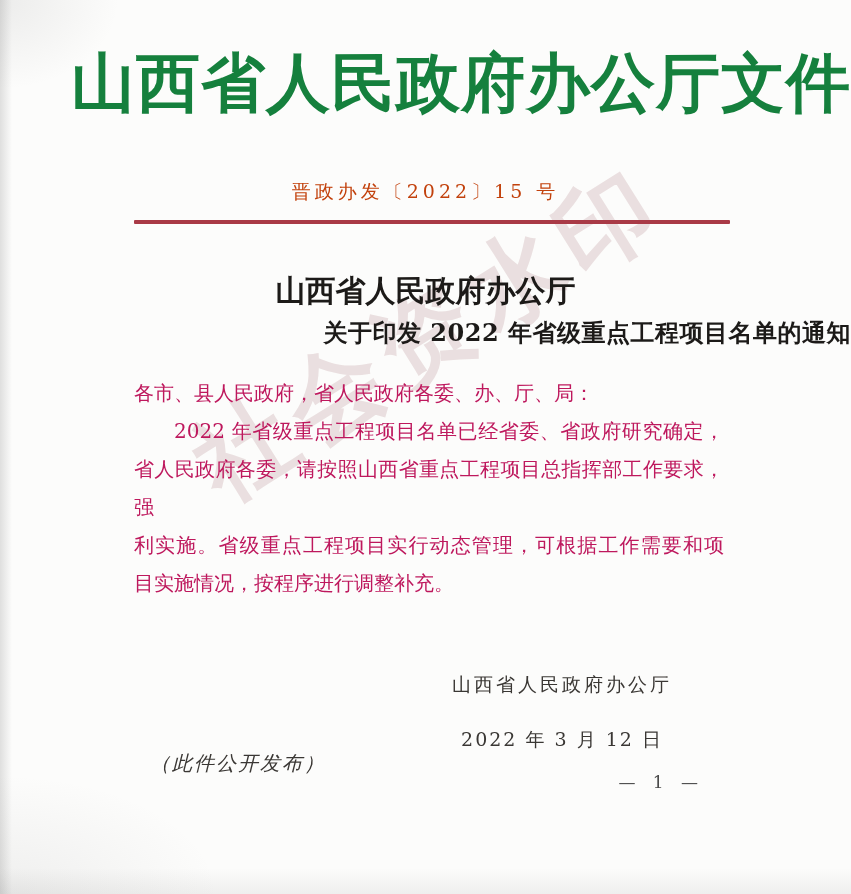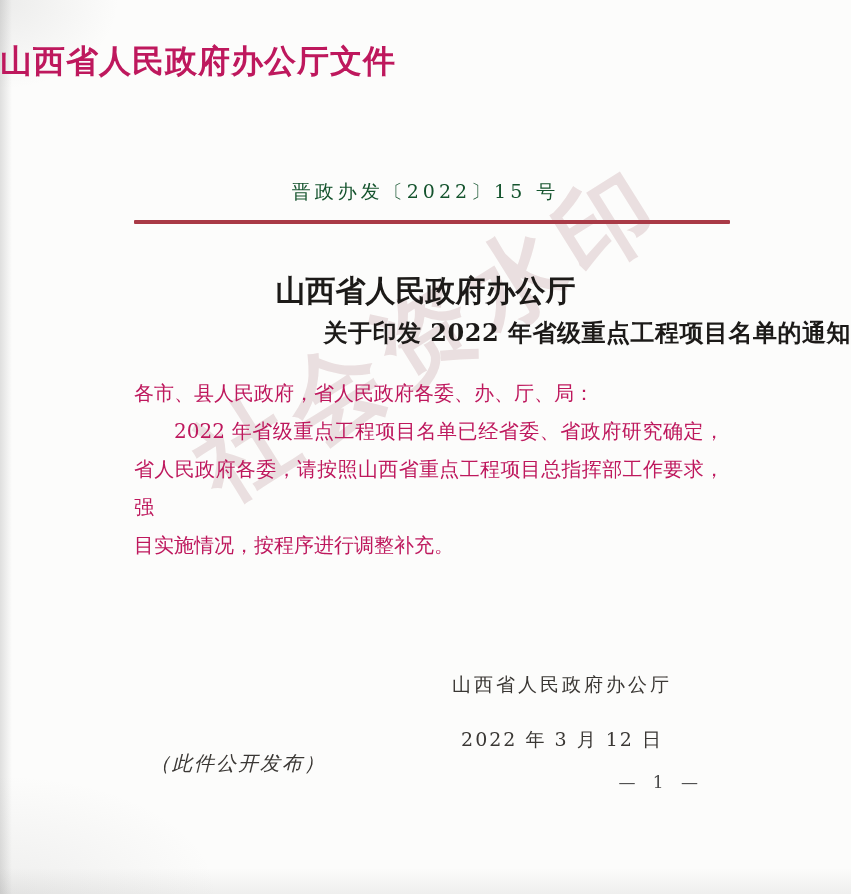--- a/index.html
+++ b/index.html
@@ -34,34 +34,34 @@
   }
   .shade-corner-bl {
     position: absolute; left: 0; bottom: 0; width: 220px; height: 120px;
     background: radial-gradient(ellipse at 0% 100%, rgba(120,120,120,0.10), rgba(120,120,120,0) 70%);
     pointer-events: none;
   }
 
   .doc-header {
     position: absolute;
     top: 40px; left: 0; width: 100%;
-    text-align: left;
-    font-size: 32px;
+    text-align: right;
+    font-size: 64px;
     font-weight: 700;
     letter-spacing: 1px;
-    color: #be185d;
+    color: #15803d;
     white-space: nowrap;
   }
   .doc-number {
     position: absolute;
     top: 179px; left: 0; width: 100%;
     text-align: center;
     font-size: 19px;
     letter-spacing: 4px;
-    color: #14532d;
+    color: #c2410c;
   }
   .red-rule {
     position: absolute;
     top: 220px; left: 134px;
     width: 596px; height: 4px;
     background: #a93a46;
     border-radius: 1px;
   }
 
   .watermark {
@@ -163,20 +163,21 @@
 
   <div class="title-block">
     <div class="title-line1">山西省人民政府办公厅</div>
     <div class="title-line2">关于印发 2022 年省级重点工程项目名单的通知</div>
   </div>
 
   <div class="body-text">
     <div class="body-line">各市、县人民政府，省人民政府各委、办、厅、局：</div>
     <div class="body-line justify indent">2022 年省级重点工程项目名单已经省委、省政府研究确定，</div>
     <div class="body-line justify">省人民政府各委，请按照山西省重点工程项目总指挥部工作要求，强</div>
+    <div class="body-line justify">利实施。省级重点工程项目实行动态管理，可根据工作需要和项</div>
     <div class="body-line">目实施情况，按程序进行调整补充。</div>
   </div>
 
   <div class="signature-block">
     <div class="signature-org">山西省人民政府办公厅</div>
     <div class="signature-date">2022 年 3 月 12 日</div>
   </div>
 
   <div class="publish-note">（此件公开发布）</div>
 

